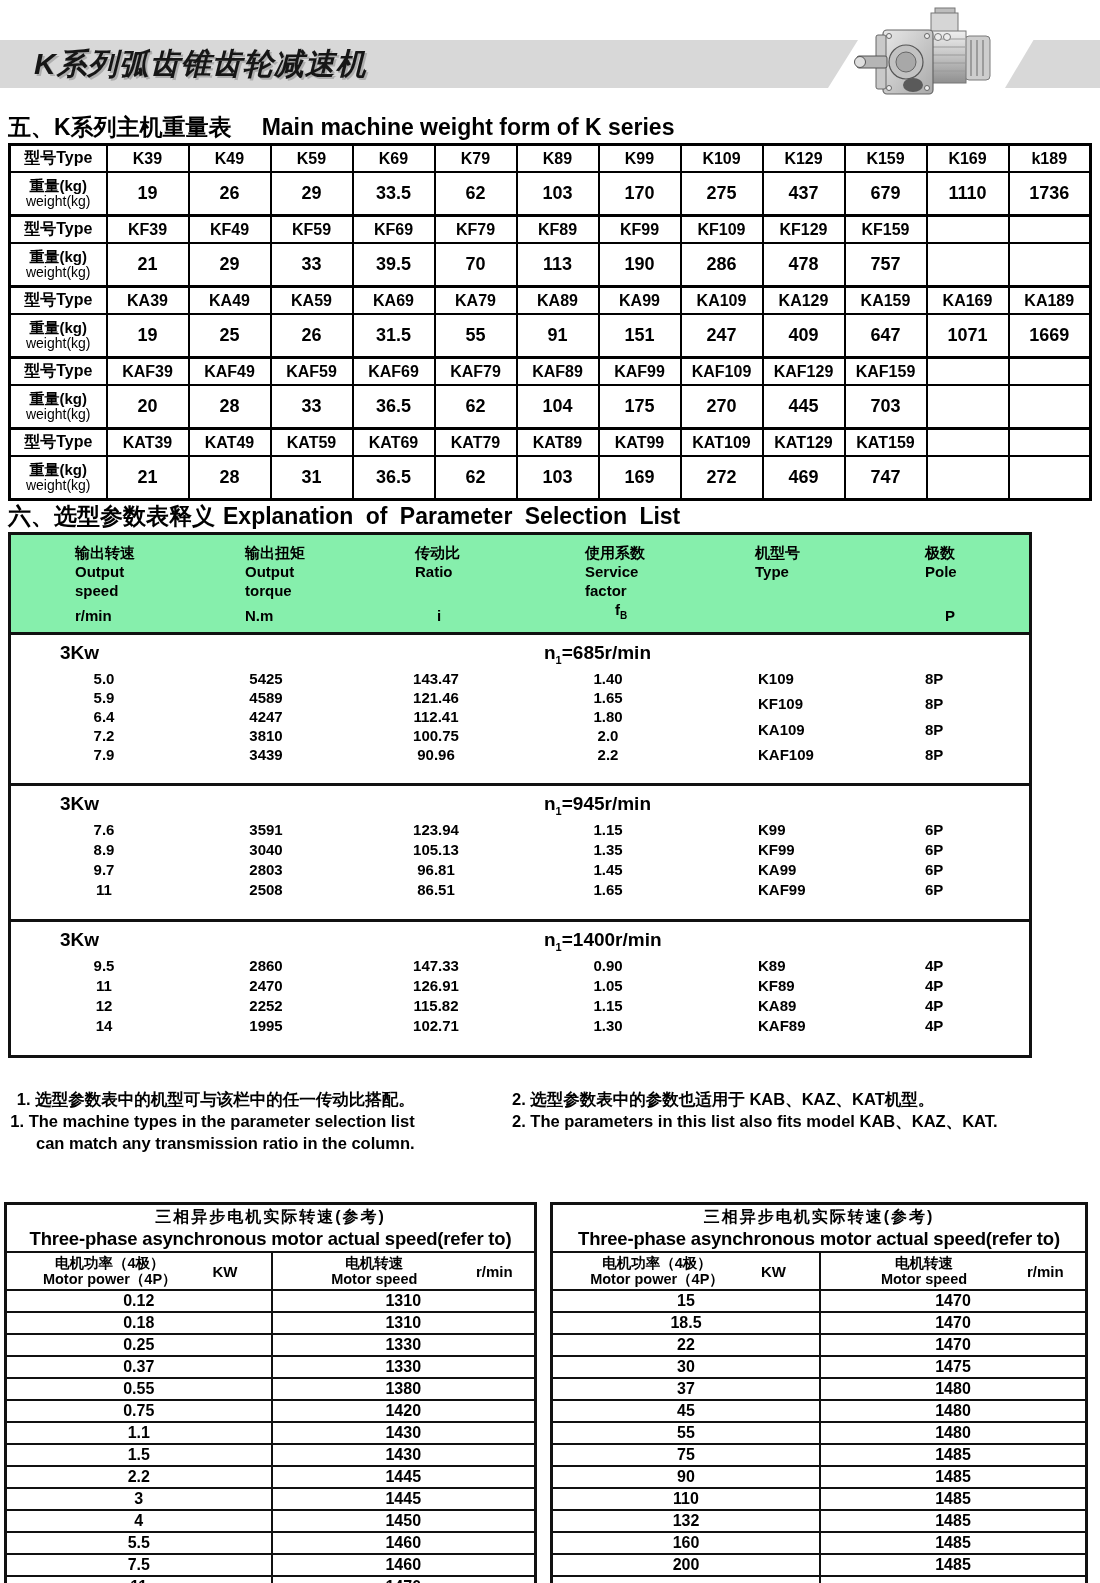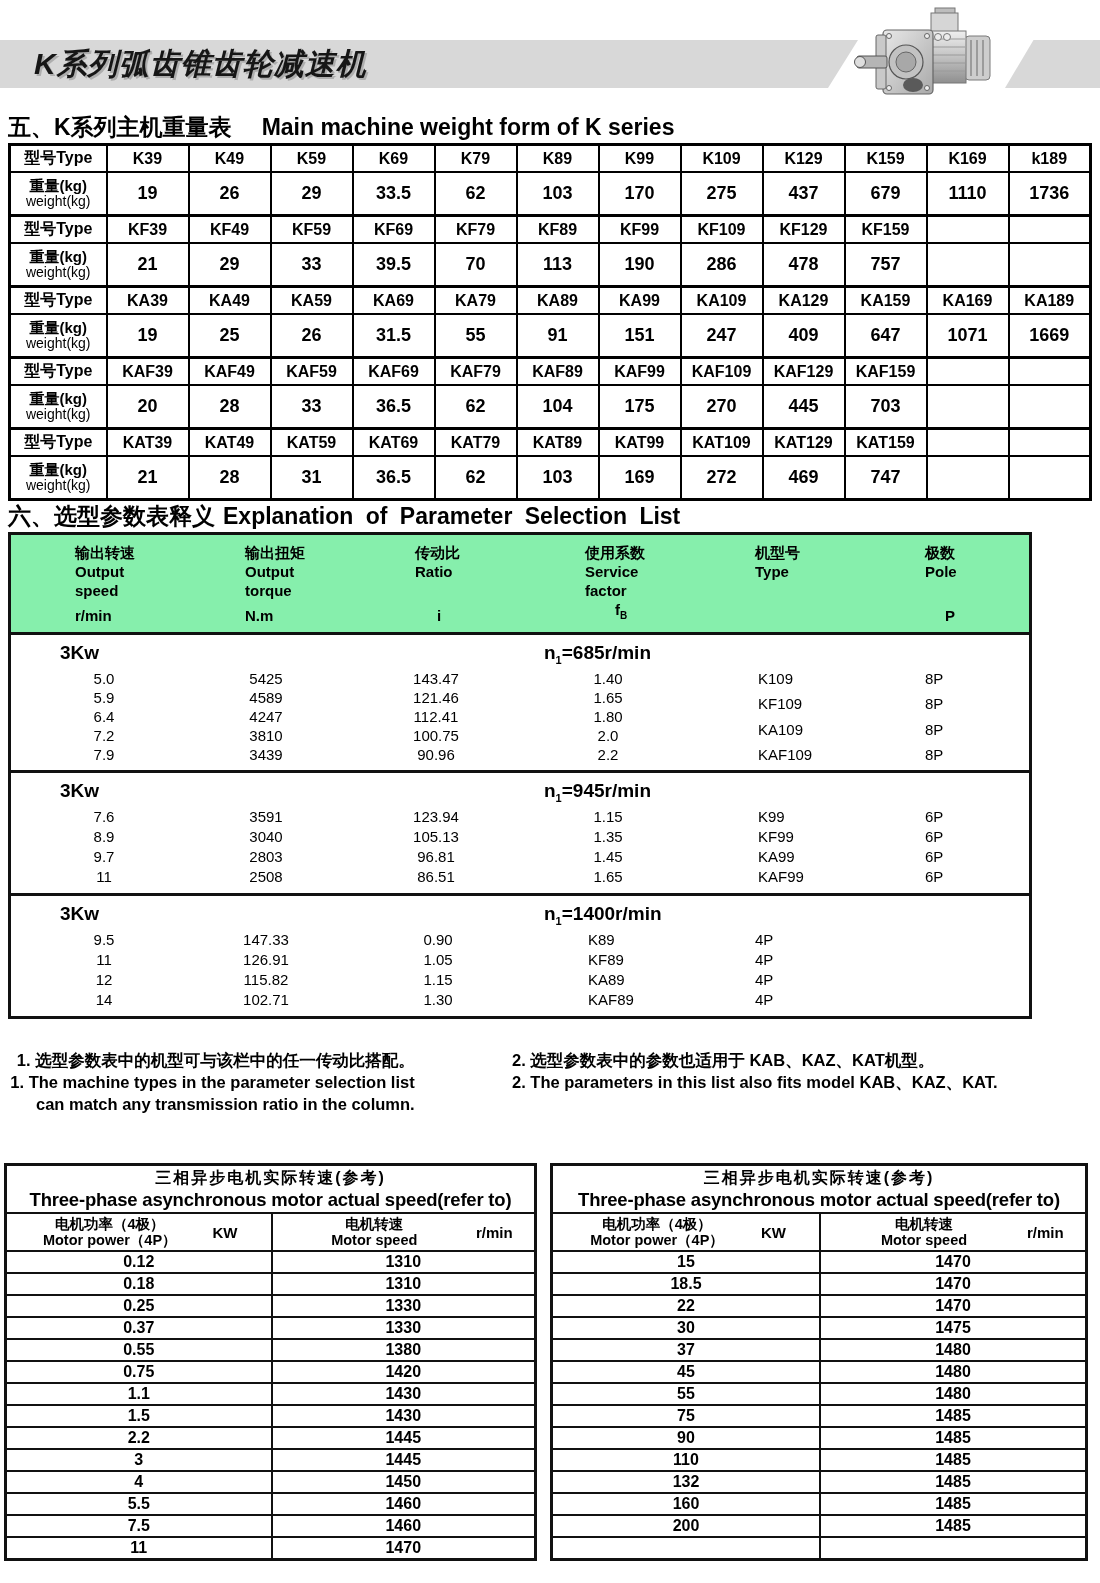--- a/index.html
+++ b/index.html
@@ -47,29 +47,29 @@
   .param-header{
     display:grid;grid-template-columns:170px 170px 170px 170px 170px 168px;
     background:#86efac;border-bottom:3px solid #111;padding:8px 8px 7px;min-height:81px;
   }
   .ph-cell{display:flex;flex-direction:column;padding-left:56px;font-size:15px;line-height:19px;font-weight:bold;}
   .ph-unit{margin-top:auto;}
   .ph-2 .ph-unit{padding-left:22px;}
   .ph-3 .ph-unit{padding-left:30px;}
   .ph-5 .ph-unit{padding-left:20px;}
   sub{font-size:10px;}
-  .param-group{position:relative;padding:4px 0 6px;}
+  .param-group{position:relative;padding:4px 0 19px;}
   .param-group.sep{border-top:3px solid #111;}
   .group-head{position:relative;height:30px;font-size:19px;font-weight:bold;}
   .g-power{position:absolute;left:49px;top:3px;}
   .g-n{position:absolute;left:533px;top:3px;}
   .g-n sub{font-size:11px;}
   .group-body{
     display:grid;grid-template-columns:170px 170px 170px 170px 170px 168px;
-    font-size:15px;font-weight:normal;
+    font-size:15px;font-weight:bold;
   }
   .gcol .gval{line-height:20px;height:20px;}
   .group-body.five .gval{line-height:19px;height:19px;}
   .c-speed{text-align:center;padding-left:16px;}
   .c-torque,.c-ratio{text-align:center;}
   .c-factor{text-align:center;padding-left:4px;}
   .c-type{padding-left:67px;}
   .c-pole{padding-left:64px;}
   .c-type.spread,.c-pole.spread{display:flex;flex-direction:column;justify-content:space-between;}
   
@@ -460,20 +460,26 @@
           <span class="g-power">3Kw</span>
           <span class="g-n"><span>n</span><sub>1</sub><span>=1400r/min</span></span>
         </div>
         <div class="group-body">
           <div class="gcol c-speed">
             <div class="gval">9.5</div>
             <div class="gval">11</div>
             <div class="gval">12</div>
             <div class="gval">14</div>
           </div>
+          <div class="gcol c-torque">
+            <div class="gval">2860</div>
+            <div class="gval">2470</div>
+            <div class="gval">2252</div>
+            <div class="gval">1995</div>
+          </div>
           <div class="gcol c-ratio">
             <div class="gval">147.33</div>
             <div class="gval">126.91</div>
             <div class="gval">115.82</div>
             <div class="gval">102.71</div>
           </div>
           <div class="gcol c-factor">
             <div class="gval">0.90</div>
             <div class="gval">1.05</div>
             <div class="gval">1.15</div>

